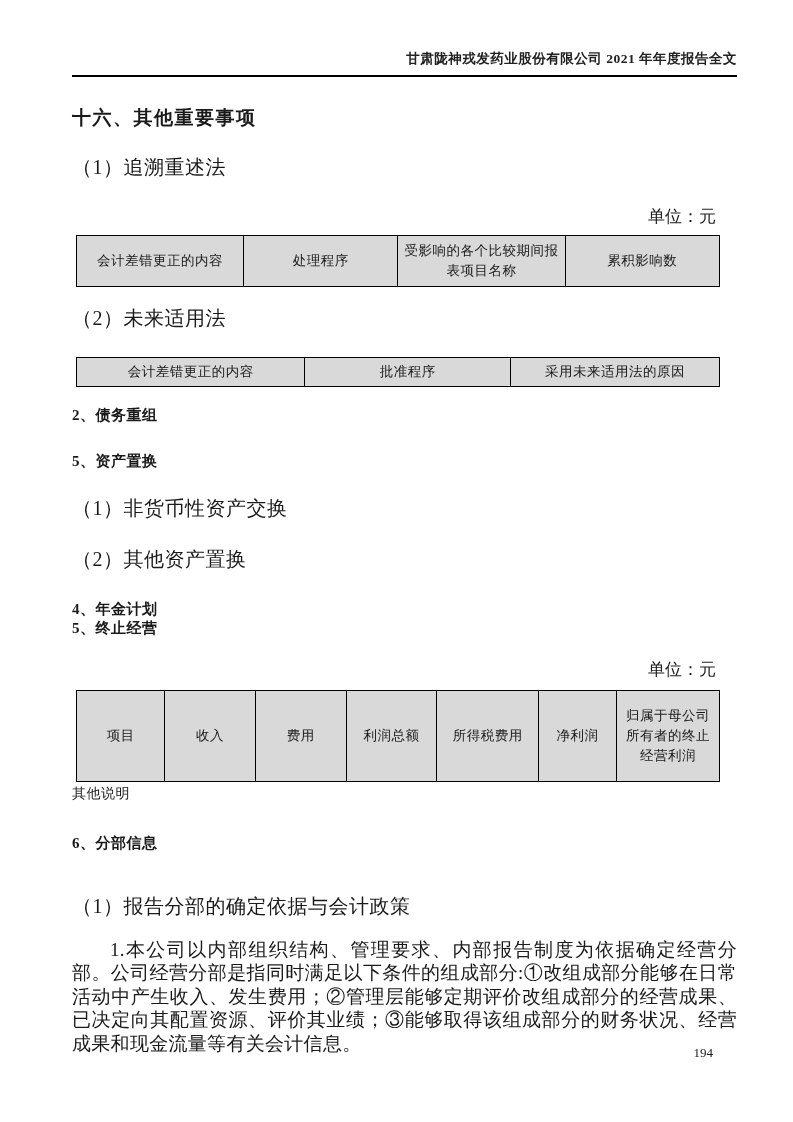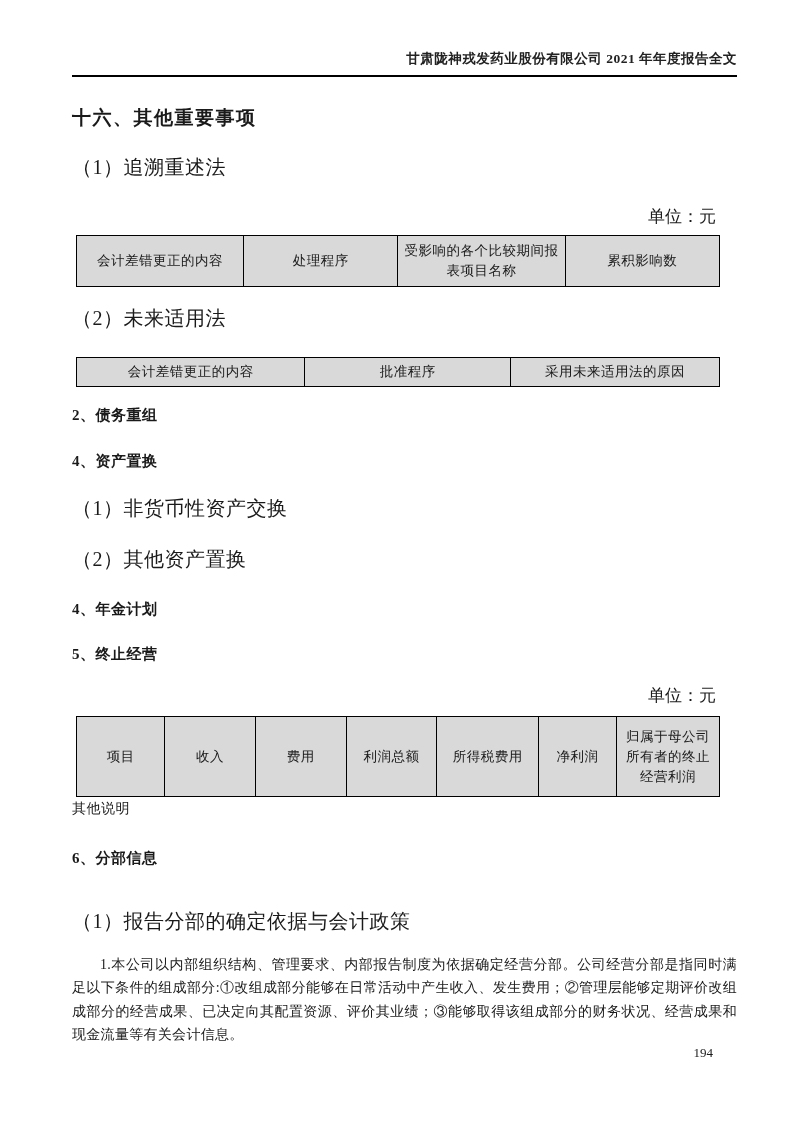--- a/index.html
+++ b/index.html
@@ -36,21 +36,21 @@
     letter-spacing: 0.5px;
   }
   .h-sub {
     font-size: 20px;
     font-weight: normal;
     letter-spacing: 0.5px;
   }
   .mt24 { margin-top: 24px; }
   .mt23 { margin-top: 23px; }
   .mt27 { margin-top: 27px; }
-  .mt26 { margin-top: 26px; }
+  .mt26 { }
   .mt19 { margin-top: 19px; }
   .mt18 { margin-top: 18px; }
   .mt25 { margin-top: 31px; }
   .mt22 { margin-top: 40px; }
   .unit-label {
     margin-top: 24px;
     text-align: right;
     padding-right: 21px;
     font-size: 17px;
   }
@@ -70,29 +70,29 @@
     text-align: center;
     vertical-align: middle;
     padding: 5px 6px;
     line-height: 20px;
     letter-spacing: 0.5px;
   }
   table.t1 th { height: 50px; }
   table.t2 { margin-top: 25px; }
   table.t2 th { height: 29px; padding: 3px 6px; }
   table.t3 { margin-top: 9px; }
-  table.t3 th { height: 80px; padding: 4px 4px; }
+  table.t3 th { height: 91px; padding: 4px 4px; }
   .table-note {
     margin-top: 3px;
     font-size: 14px;
     letter-spacing: 0.5px;
   }
   .body-text {
     margin-top: 18px;
-    font-size: 14px;
+    font-size: 19px;
     line-height: 23.4px;
     text-align: justify;
     letter-spacing: 0.3px;
   }
   .body-text p { text-indent: 2em; }
   .page-num {
     position: absolute;
     bottom: 61px;
     right: 80px;
     font-size: 13px;
@@ -144,21 +144,21 @@
         <tr>
       <th>会计差错更正的内容</th>
       <th>批准程序</th>
       <th>采用未来适用法的原因</th>
     </tr>
   </tbody>
     </table>
 
   <div class="h-num mt19">2、债务重组</div>
 
-  <div class="h-num mt27">4、资产置换</div>
+  <div class="h-num mt27">5、资产置换</div>
 
   <div class="h-sub mt24">（1）非货币性资产交换</div>
 
   <div class="h-sub mt24">（2）其他资产置换</div>
 
   <div class="h-num mt27">4、年金计划</div>
 
   <div class="h-num mt26">5、终止经营</div>
 
   <div class="unit-label second">单位：元</div>

